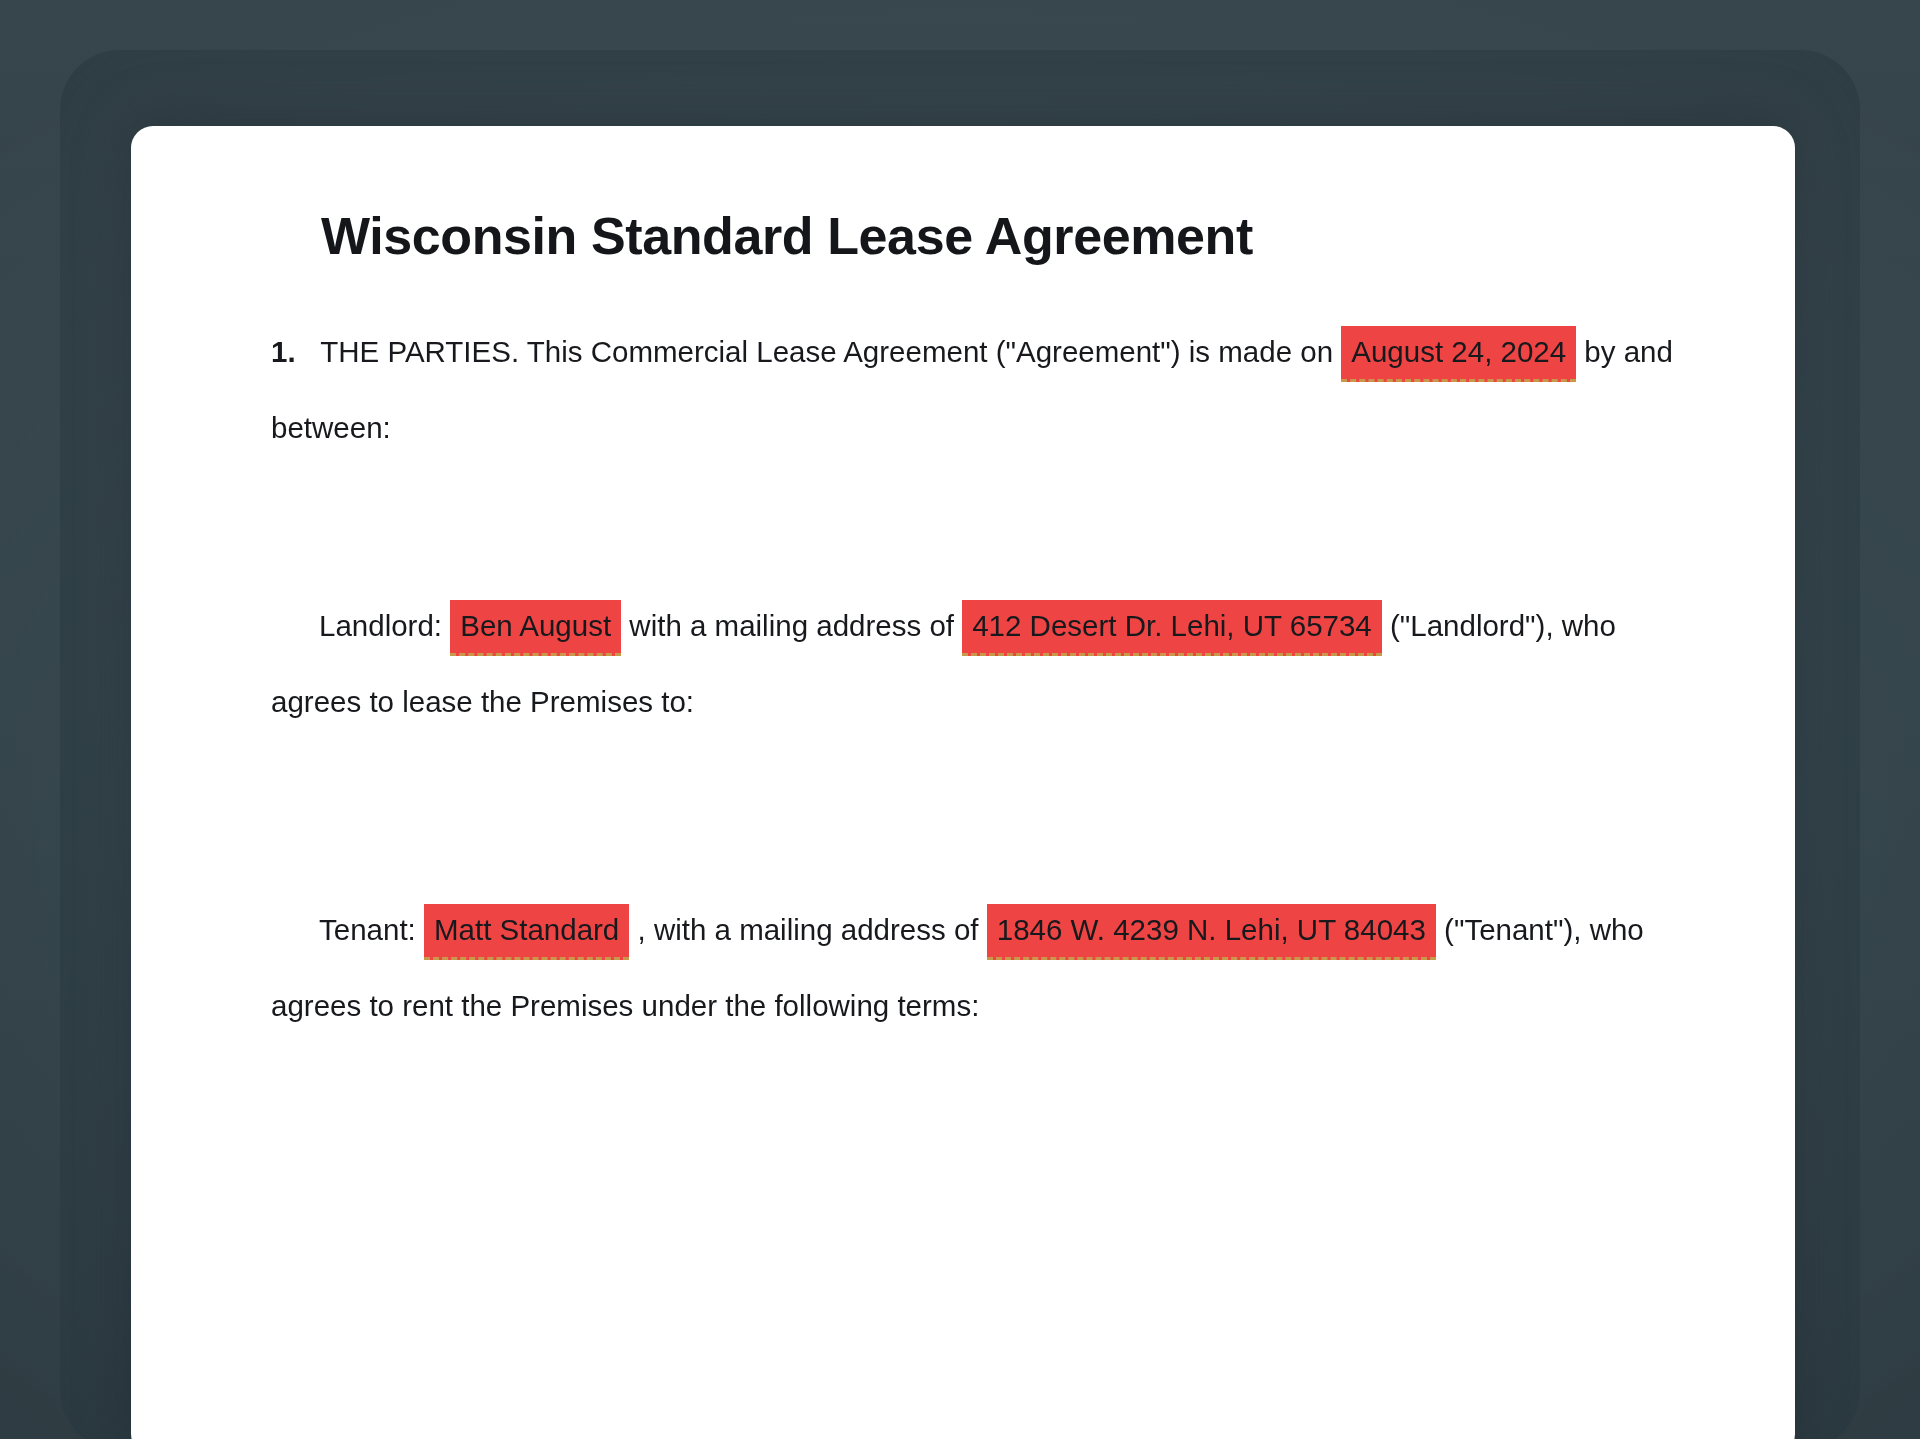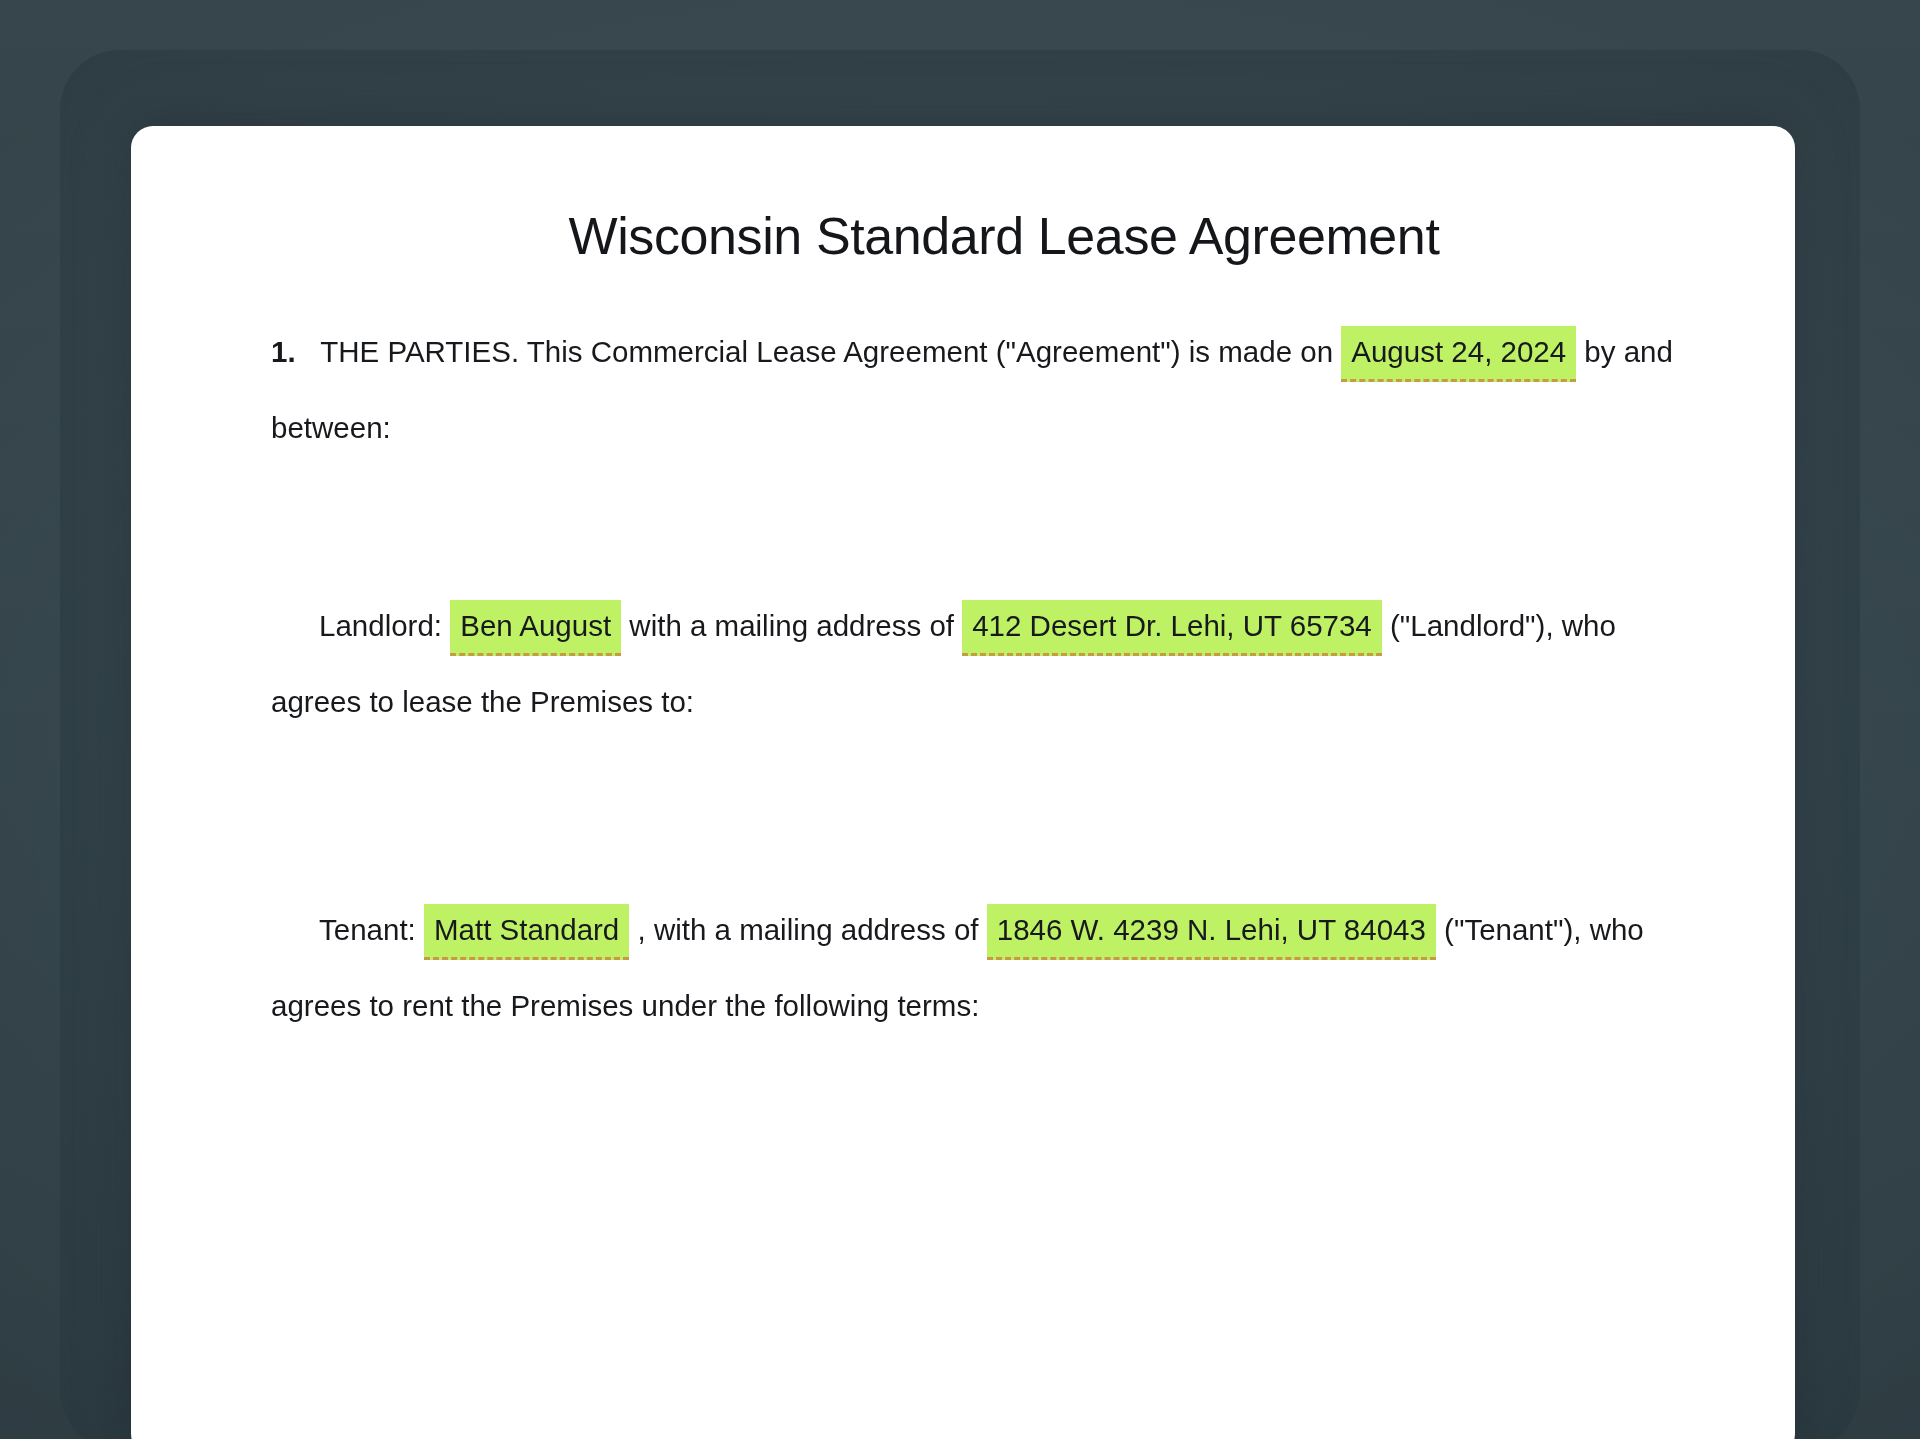--- a/index.html
+++ b/index.html
@@ -58,23 +58,23 @@
     overflow: hidden;
   }
 
   .page-inner {
     padding: 70px 108px 0 300px;
     box-sizing: border-box;
   }
 
   .doc-title {
     font-size: 52px;
-    font-weight: normal;
+    font-weight: bold;
     color: #14161a;
-    text-align: center;
+    text-align: left;
     letter-spacing: -0.4px;
     margin: 0 0 0 -110px;
     padding-top: 10px;
   }
 
   .body-text {
     font-size: 29.5px;
     color: #17191d;
     line-height: 76px;
     margin-left: -160px;
@@ -93,21 +93,21 @@
     font-weight: normal;
   }
 
   .indent {
     display: inline-block;
     width: 48px;
   }
 
   
   .field {
-    background: #bef264;
+    background: #ef4444;
     border-bottom: 3px dashed #c79a4a;
     padding: 4px 10px 5px 10px;
     color: #17191d;
     white-space: nowrap;
     display: inline-block;
     line-height: 44px;
     text-align: right;
   }
 
   .spacer-line {

